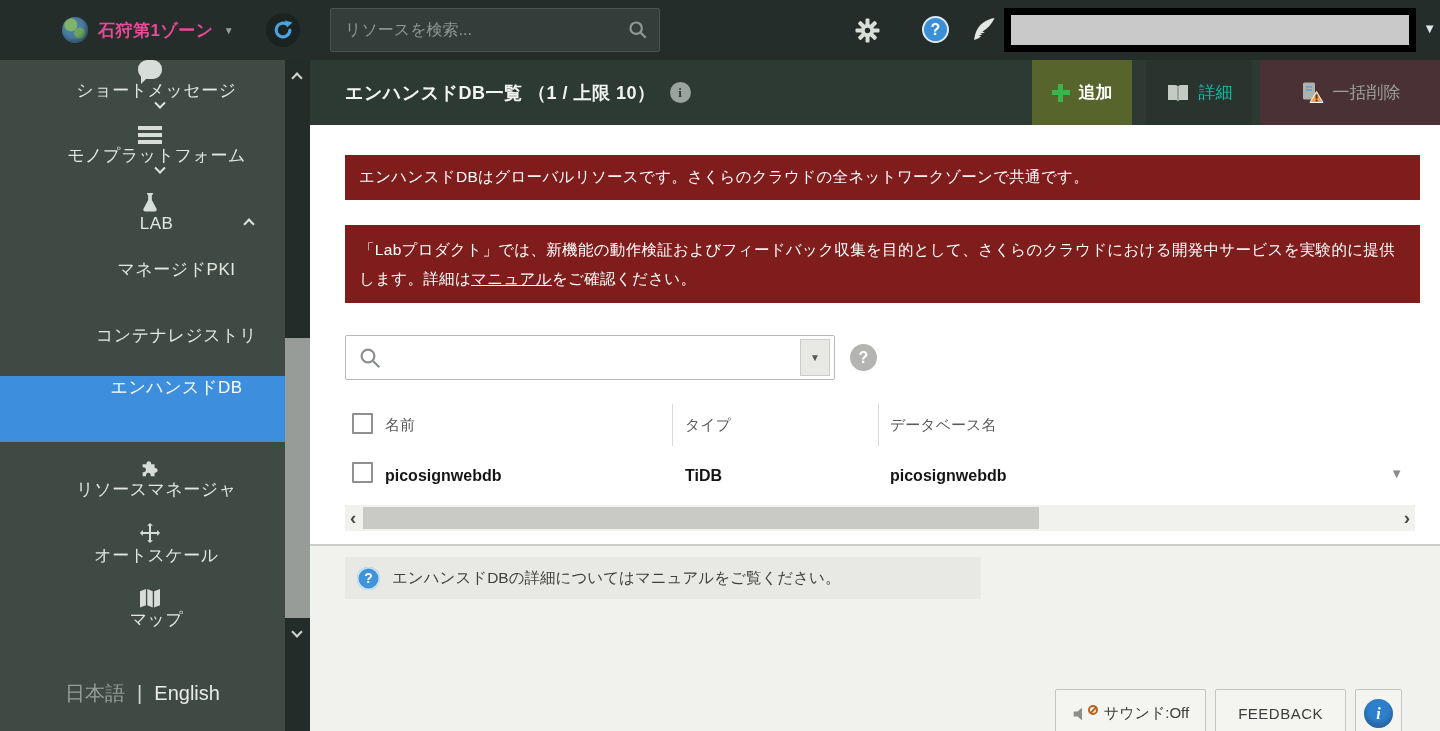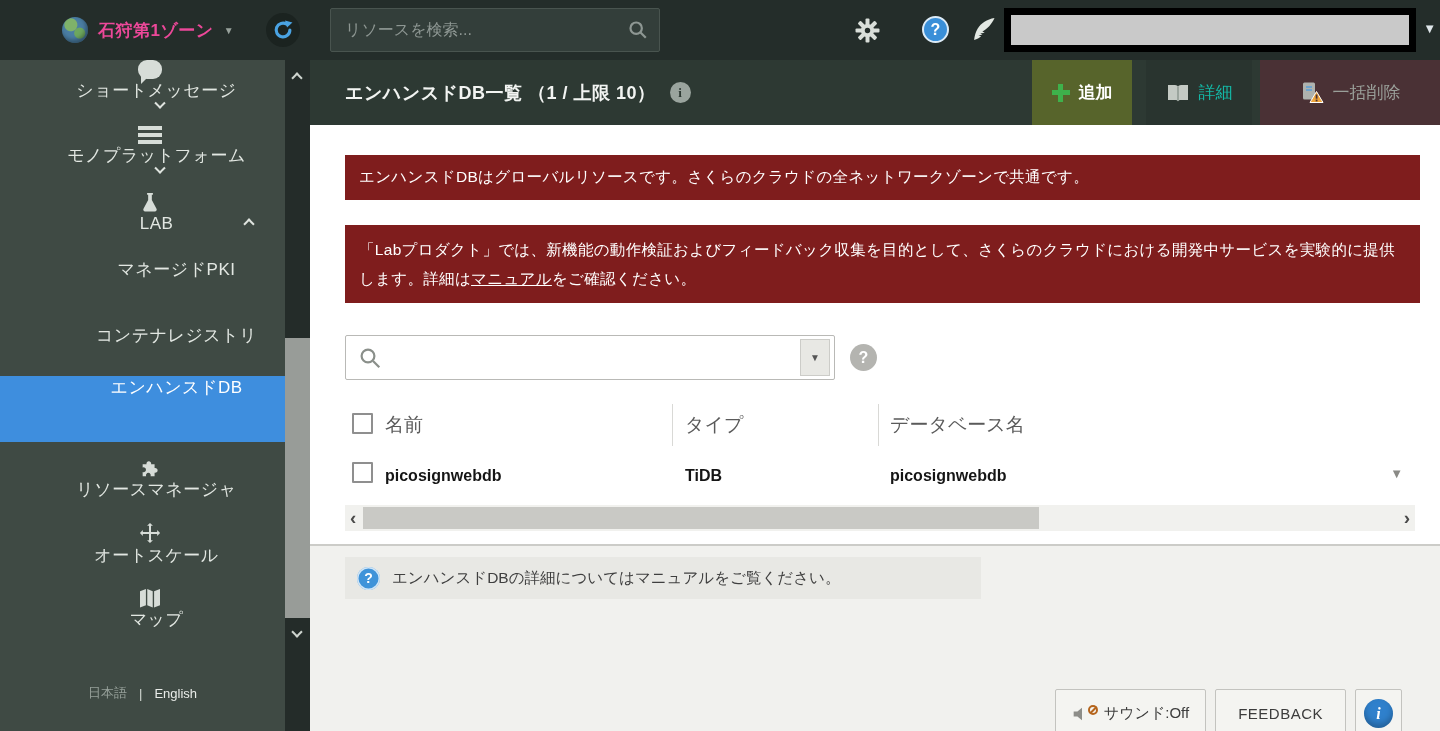--- a/index.html
+++ b/index.html
@@ -45,21 +45,21 @@
   .chev.down { transform:rotate(45deg) translate(-2px,-2px); }
   .chev.up { transform:rotate(-135deg); }
   .inline-chev { margin-left:6px; }
   .lab-chev { position:absolute; right:32px; top:28px; }
   .chat-ico { position:relative; width:24px; height:19px; background:#d7ddd8; border-radius:9px; }
   .chat-ico::after { content:""; position:absolute; left:3px; bottom:-5px; border:5px solid transparent;
                      border-top-color:#d7ddd8; border-left-color:#d7ddd8; }
   .list-ico { width:24px; height:18px;
               background:repeating-linear-gradient(to bottom,#d7ddd8 0 4px,transparent 4px 7px); }
   .lang-row { position:absolute; left:0; top:608px; width:285px; height:50px; display:flex;
-              align-items:center; justify-content:center; gap:12px; font-size:13px; }
+              align-items:center; justify-content:center; gap:12px; font-size:20px; }
   .lang-ja { color:#96a09a; cursor:pointer; }
   .lang-div { color:#d5dad5; }
   .lang-en { color:#e9ece9; cursor:pointer; }
 
   
   .sidescroll { position:absolute; left:285px; top:60px; width:25px; height:671px; background:#242c29; z-index:25; }
   .sidescroll .schev { position:absolute; left:8px; width:8px; height:8px; border:solid #cfd5cf; border-width:0 2.5px 2.5px 0; }
   .schev.up { top:14px; transform:rotate(-135deg); }
   .schev.down { top:568px; transform:rotate(45deg); }
   .sthumb { position:absolute; left:0; top:278px; width:25px; height:280px; background:#989c98; cursor:grab; }
@@ -93,21 +93,21 @@
   .filter input { position:absolute; left:40px; top:0; width:400px; height:100%; border:none; outline:none;
                   font-size:16px; font-family:"Liberation Sans","DejaVu Sans",sans-serif; color:#333; }
   .filter .dd { position:absolute; right:4px; top:3px; width:30px; height:37px; background:#e8e8e4;
                 border:1px solid #ccccc8; display:flex; align-items:center; justify-content:center;
                 color:#555; font-size:10px; cursor:pointer; }
   .filter-help { position:absolute; left:540px; top:219px; width:27px; height:27px; border-radius:50%;
                  background:#b4b4b0; color:#fff; font-weight:bold; font-size:16px;
                  display:flex; align-items:center; justify-content:center; cursor:pointer; }
 
   .thead, .trow { position:absolute; left:35px; right:25px; }
-  .thead { top:275px; height:50px; color:#5a5a5a; font-size:19px; }
+  .thead { top:275px; height:50px; color:#5a5a5a; font-size:15px; }
   .trow  { top:325px; height:52px; color:#151515; font-size:16px; cursor:pointer; }
   .cbx { position:absolute; left:7px; width:21px; height:21px; background:#fff; border:2px solid #8f8f8f;
          border-radius:1px; cursor:pointer; }
   .thead .cbx { top:13px; } .trow .cbx { top:12px; }
   .col-name { position:absolute; left:40px; top:50%; transform:translateY(-50%); }
   .col-type { position:absolute; left:340px; top:50%; transform:translateY(-50%); }
   .col-db   { position:absolute; left:545px; top:50%; transform:translateY(-50%); }
   .vsep { position:absolute; top:4px; height:42px; width:1px; background:#d9d9d6; }
   .sep1 { left:327px; } .sep2 { left:533px; }
   .trow .col-name, .trow .col-db { font-weight:600; }

